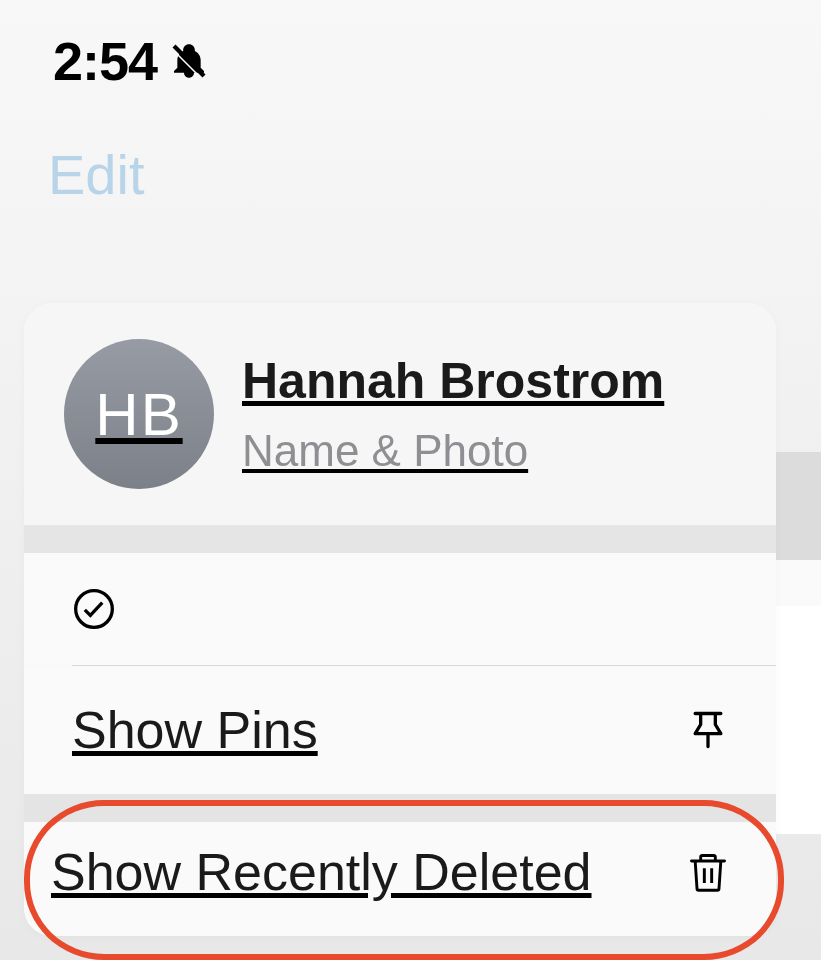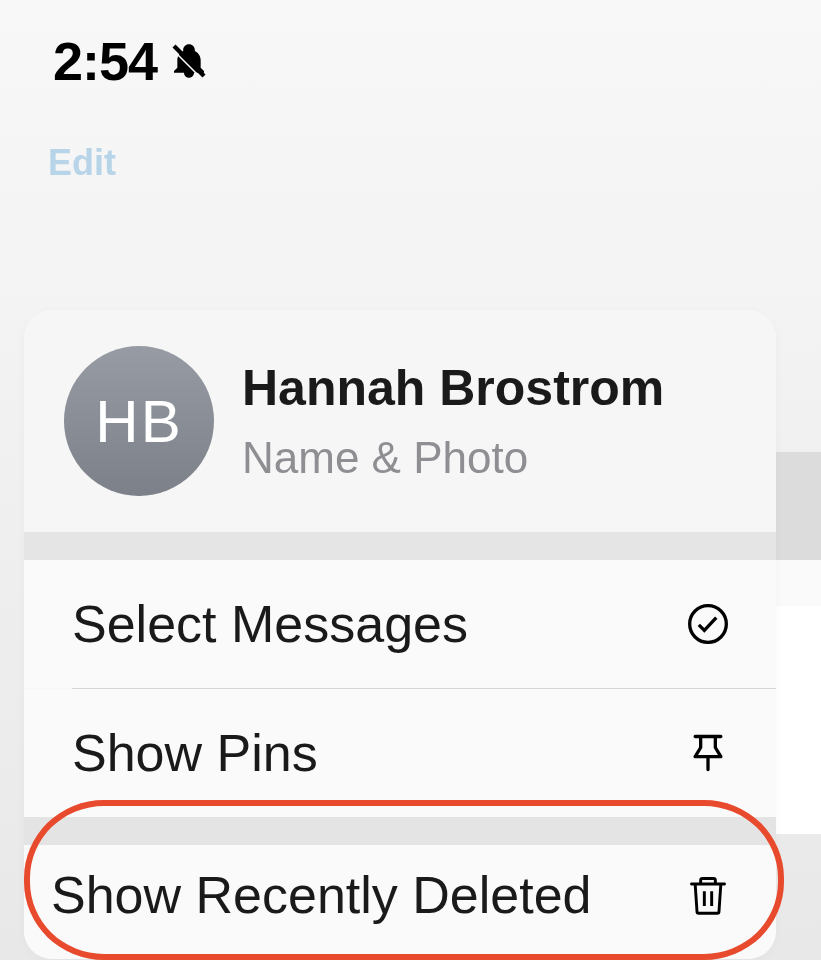--- a/index.html
+++ b/index.html
@@ -31,33 +31,34 @@
       width: 40px;
       height: 40px;
       display: flex;
       align-items: center;
       justify-content: center;
     }
     .nav-header {
       padding: 30px 0 30px 48px;
     }
     .edit-label {
-      font-size: 36px;
-      font-weight: 700;
+      font-size: 56px;
+      font-weight: 400;
       color: #b8d4e8;
     }
     .menu-card {
       position: absolute;
       left: 24px;
-      top: 310px;
+      top: 303px;
       width: 752px;
       background: rgba(248, 248, 248, 0.95);
       border-radius: 28px;
       overflow: hidden;
       box-shadow: 0 2px 10px rgba(0,0,0,0.03);
+      text-decoration: underline;
     }
     .behind-card {
       position: absolute;
       right: 0;
       top: 452px;
       width: 45px;
       height: 108px;
       background: #dcdcdc;
     }
     .behind-card2 {
@@ -188,21 +189,20 @@
     </div>
     <div class="profile-info">
       <div class="profile-name">Hannah Brostrom</div>
       <div class="profile-subtitle">Name &amp; Photo</div>
     </div>
   </div>
 
   <div class="section-gap"></div>
 
   <div class="menu-row">
-    <span class="menu-row-label">Select Messages</span>
     <span class="row-icon">
       <svg viewBox="0 0 24 24" width="44" height="44" fill="none" stroke="#000" stroke-width="1.8">
         <circle cx="12" cy="12" r="10"></circle>
         <path d="M7 12.5l3 3 6.5-7" stroke-width="1.8"></path>
       </svg>
     </span>
   </div>
 
   <div class="menu-divider"></div>
 

